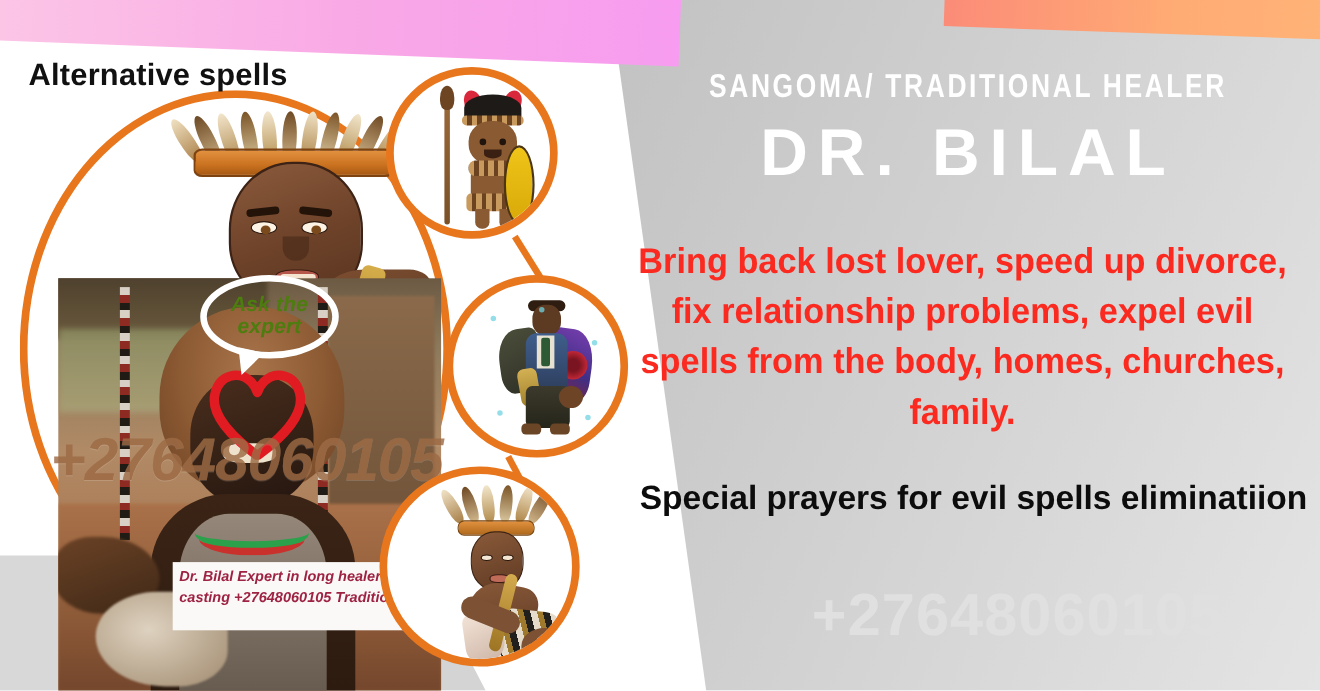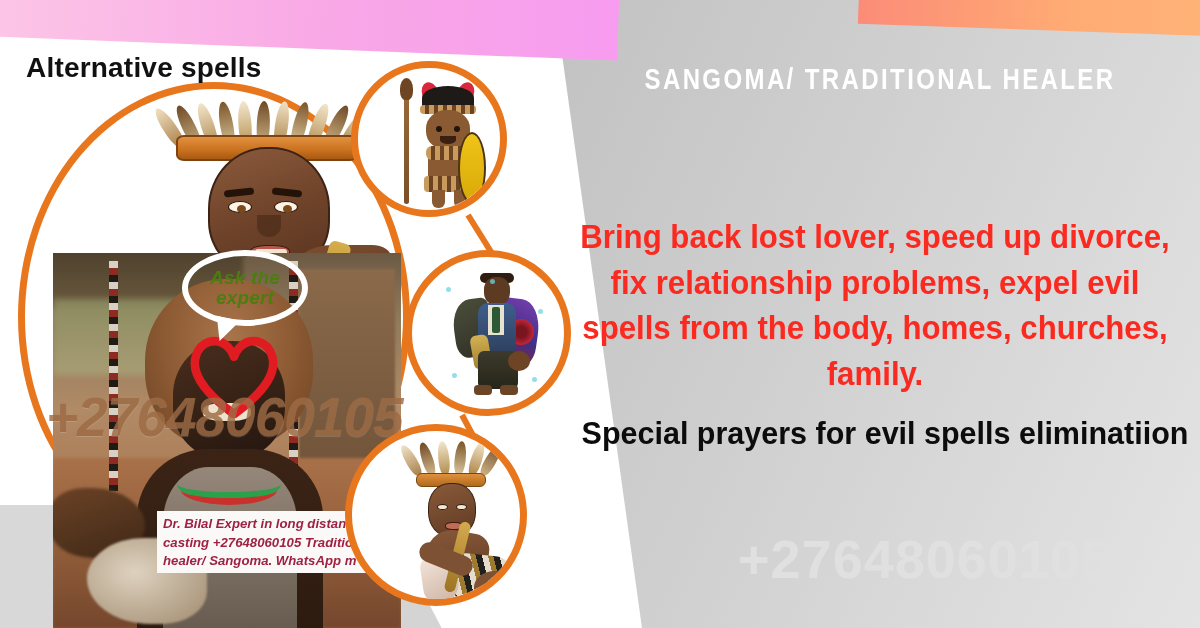--- a/index.html
+++ b/index.html
@@ -511,21 +511,21 @@
   }
   .redblock{
     position:absolute; left:20px; top:215px; width:630px;
     text-align:center;
     color:#fb2a20;
     font-size:32.5px; font-weight:bold;
     line-height:1.40;
     transform:scaleX(.96);
   }
   .blackblock{
-    position:absolute; left:40px; top:412px; width:610px;
+    position:absolute; left:40px; top:432px; width:610px;
     text-align:center;
     color:#0c0c0c;
     font-size:30.5px; font-weight:bold;
     line-height:1.38;
   }
   .wm-right{
     position:absolute; left:105px; top:528px; width:560px;
     text-align:center;
     color:#e0e0e0;
     font-size:54px; font-weight:bold;
@@ -616,23 +616,22 @@
     </div>
 
     <div class="bubble">
       <span>Ask the expert</span>
       <div class="tail"></div>
     </div>
 
     <div class="wm-photo">+27648060105</div>
 
     <div class="caption">
-      <p>Dr. Bilal Expert in long distan</p>
+      <p>Dr. Bilal Expert in long healer</p>
       <p>casting +27648060105 Traditio</p>
-      <p>healer/ Sangoma. WhatsApp m</p>
     </div>
 
     <div class="connector k1"></div>
     <div class="connector k2"></div>
 
     <div class="circ c1">
       <div class="boy">
         <div class="spear"></div>
           <div class="tip"></div>
         <div class="plume-l"></div>
@@ -699,18 +698,19 @@
         <div class="arm"></div>
         <div class="knee"></div>
       </div>
     </div>
 
     <div class="alt-heading">Alternative spells</div>
   </div>
 
   <div class="right">
     <div class="kicker">SANGOMA/ TRADITIONAL HEALER</div>
+    <div class="bigname">DR. BILAL</div>
     <div class="redblock">Bring back lost lover, speed up divorce, fix relationship problems, expel evil spells from the body, homes, churches, family.</div>
     <div class="blackblock">Special prayers for  evil spells eliminatiion</div>
     <div class="wm-right">+27648060105</div>
   </div>
 
 </div>
 
 </body></html>

